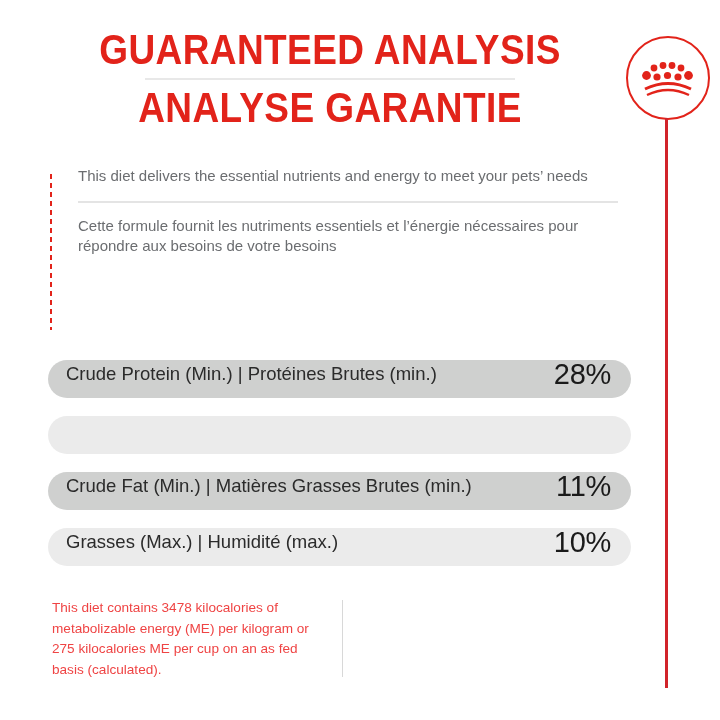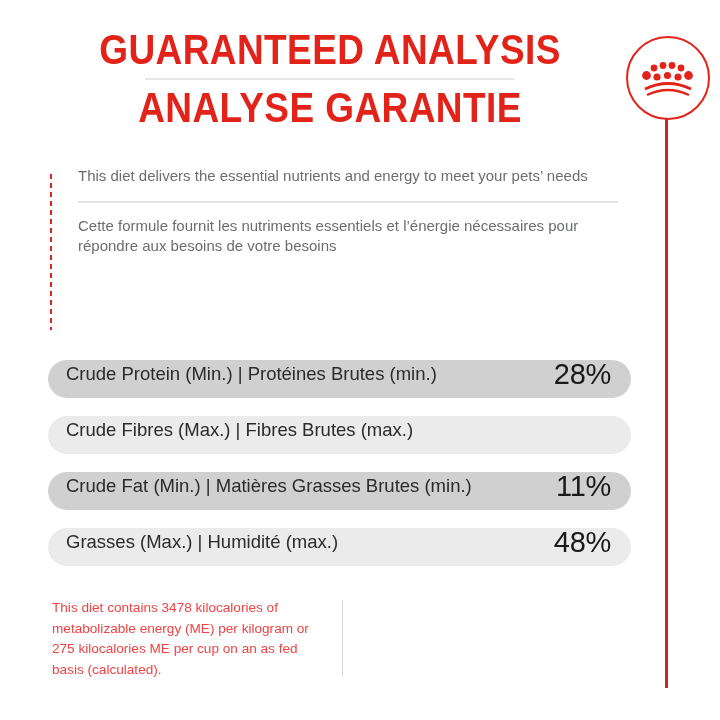--- a/index.html
+++ b/index.html
@@ -189,29 +189,28 @@
       <div class="intro-p">Cette formule fournit les nutriments essentiels et l’énergie nécessaires pour répondre aux besoins de votre besoins</div>
     </div>
   </div>
 
   <div class="nutrients">
     <div class="nutrient-row dark">
       <span class="nutrient-name">Crude Protein (Min.) | Protéines Brutes (min.)</span>
       <span class="nutrient-value">28%</span>
     </div>
     <div class="nutrient-row light">
-      <span class="nutrient-name">Crude Fibres (Max.) | Fibres Brutes (max.)</span>
     </div>
     <div class="nutrient-row dark">
       <span class="nutrient-name">Crude Fat (Min.) | Matières Grasses Brutes (min.)</span>
       <span class="nutrient-value">11%</span>
     </div>
     <div class="nutrient-row light">
       <span class="nutrient-name">Grasses (Max.) | Humidité (max.)</span>
-      <span class="nutrient-value">48%</span>
+      <span class="nutrient-value">10%</span>
     </div>
   </div>
 
   <div class="footnotes">
     <div class="footnote">This diet contains 3478 kilocalories of metabolizable energy (ME) per kilogram or 275 kilocalories ME per cup on an as fed basis (calculated).</div>
     <div class="footnote-sep"></div>
   </div>
 
 </div>
 

